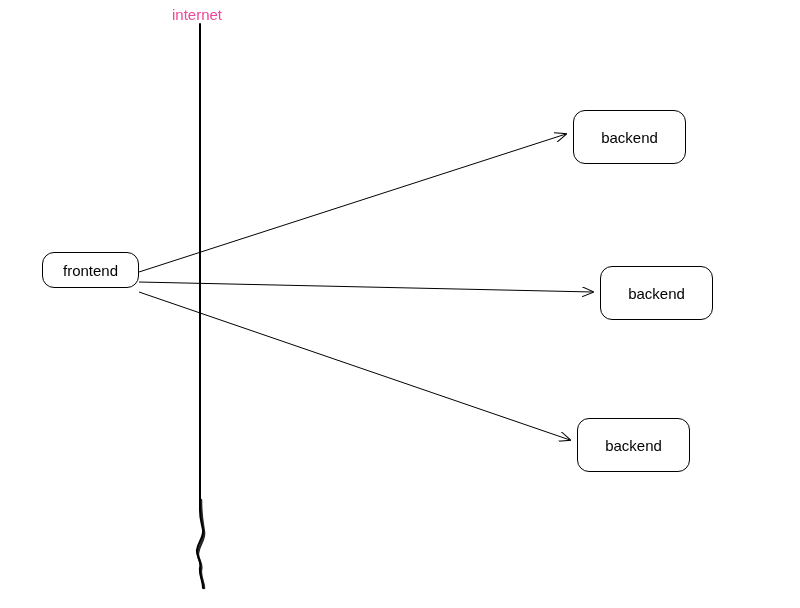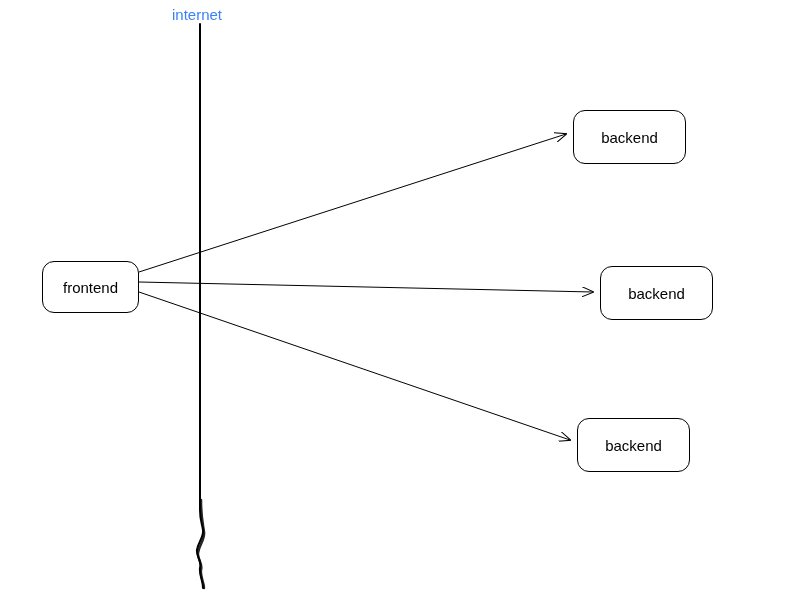--- a/index.html
+++ b/index.html
@@ -18,36 +18,36 @@
       background: #fff;
       display: flex;
       align-items: center;
       justify-content: center;
       font-size: 15px;
       color: #000;
     }
     .label {
       position: absolute;
       font-size: 15px;
-      color: #3b82f6;
+      color: #ec4899;
     }
     svg.overlay {
       position: absolute;
       top: 0; left: 0;
       width: 800px;
       height: 608px;
       pointer-events: none;
     }
   </style>
 </head>
 <body>
 
 <div class="label" style="left:172px; top:6px;">internet</div>
 
-<div class="node" style="left:42px; top:261px; width:97px; height:52px;">
+<div class="node" style="left:42px; top:252px; width:97px; height:36px;">
   <span>frontend</span>
 </div>
 
 <div class="node" style="left:573px; top:110px; width:113px; height:54px;">
   <span>backend</span>
 </div>
 
 <div class="node" style="left:600px; top:266px; width:113px; height:54px;">
   <span>backend</span>
 </div>

